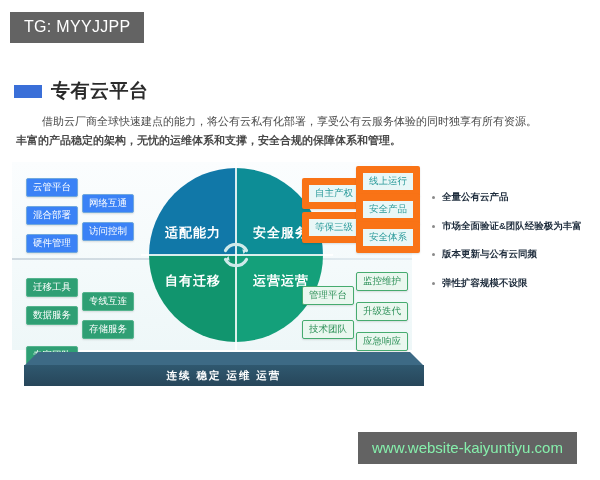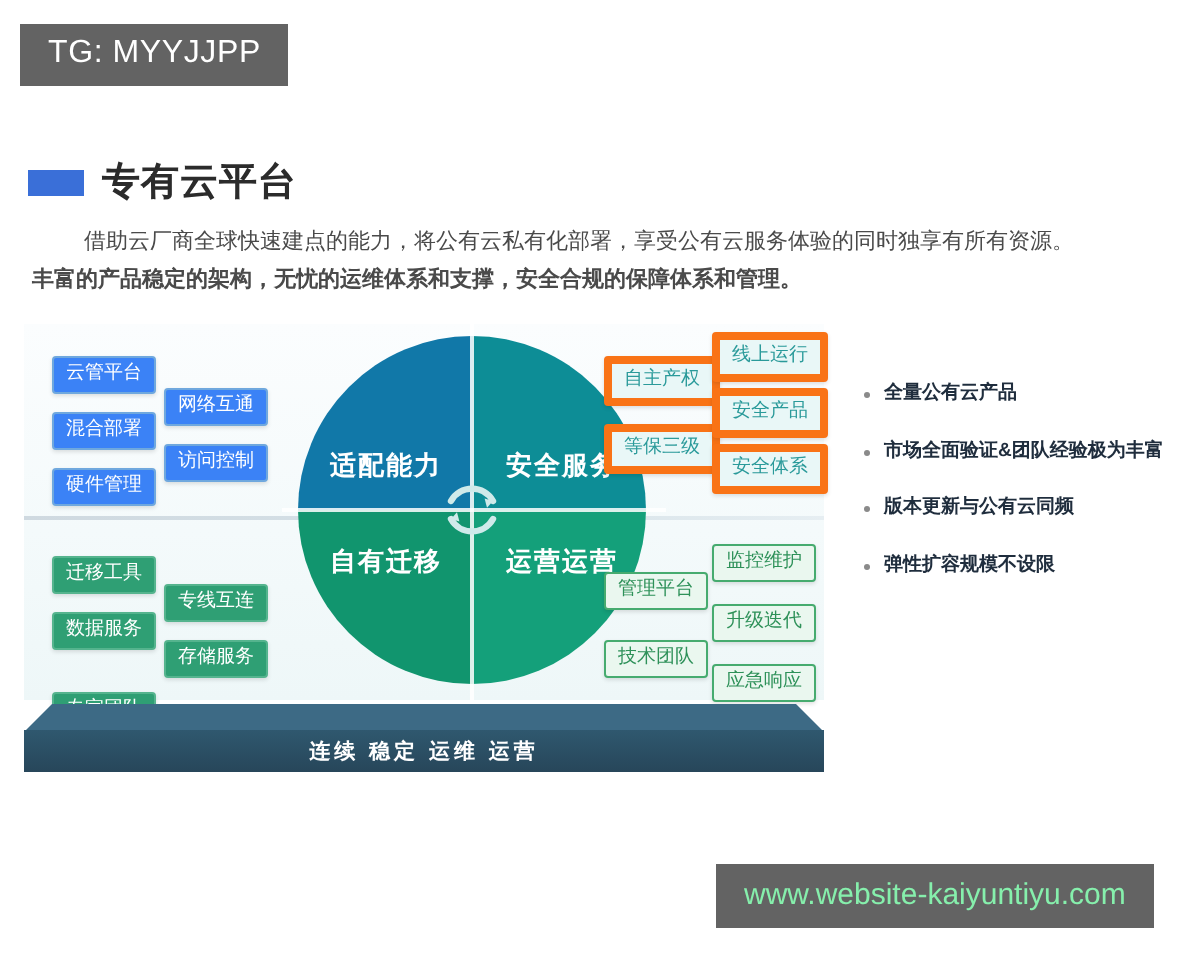--- a/index.html
+++ b/index.html
@@ -87,25 +87,25 @@
   .tag{
     position:absolute;
     font-size:9.5px;color:#ffffff;
     padding:3px 6px 4px 6px;
     white-space:nowrap;border-radius:2px;
     line-height:1.1;
     box-shadow:0 1px 2px rgba(0,0,0,.12);
   }
   .tag-blue{background:#3b82f6;border:1px solid #6fa8de;}
   .tag-green{background:#2f9f74;border:1px solid #55b48e;}
-  .tag-teal-o{background:#e9f7f7;border:4px solid #f97316;color:#2a9a9a;}
+  .tag-teal-o{background:#e9f7f7;border:7px solid #f97316;color:#2a9a9a;}
   .tag-green-o{background:#eaf7ef;border:1px solid #46ab6f;color:#2e9159;}
 
   
-  .slab{position:absolute;left:12px;top:352px;width:471px;height:38px;}
+  .slab{position:absolute;left:24px;top:352px;width:471px;height:38px;}
   .slab-top{
     position:absolute;left:0;top:0;width:400px;height:14px;
     background:#3d6a85;
     clip-path:polygon(14px 0, 386px 0, 400px 14px, 0 14px);
   }
   .slab-face{
     position:absolute;left:0;top:13px;width:400px;height:21px;
     background:linear-gradient(180deg,#2f586f 0%,#27465a 100%);
     display:flex;align-items:center;justify-content:center;
   }

